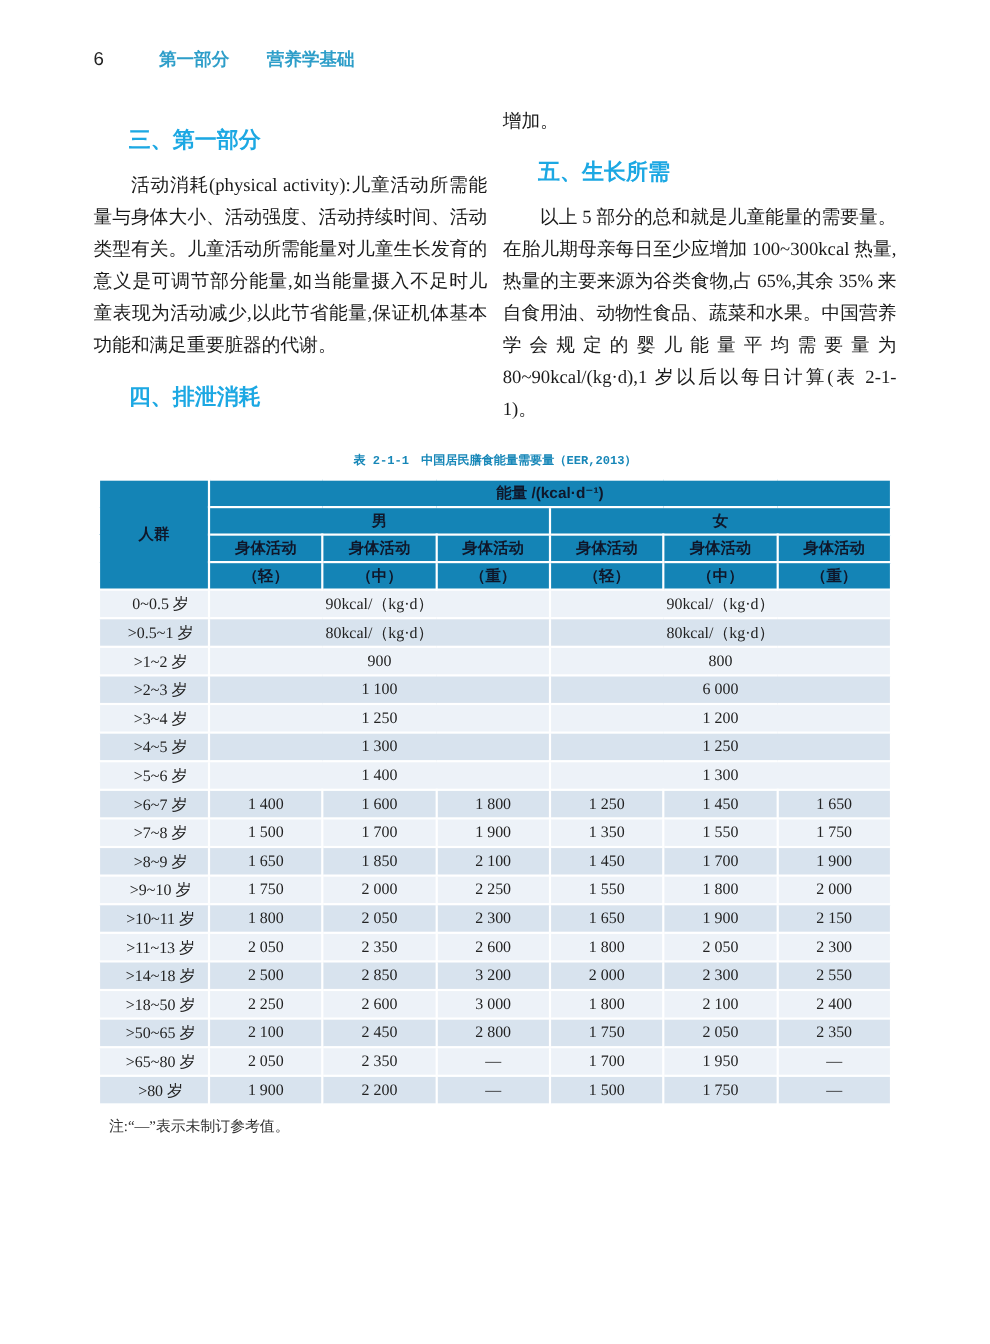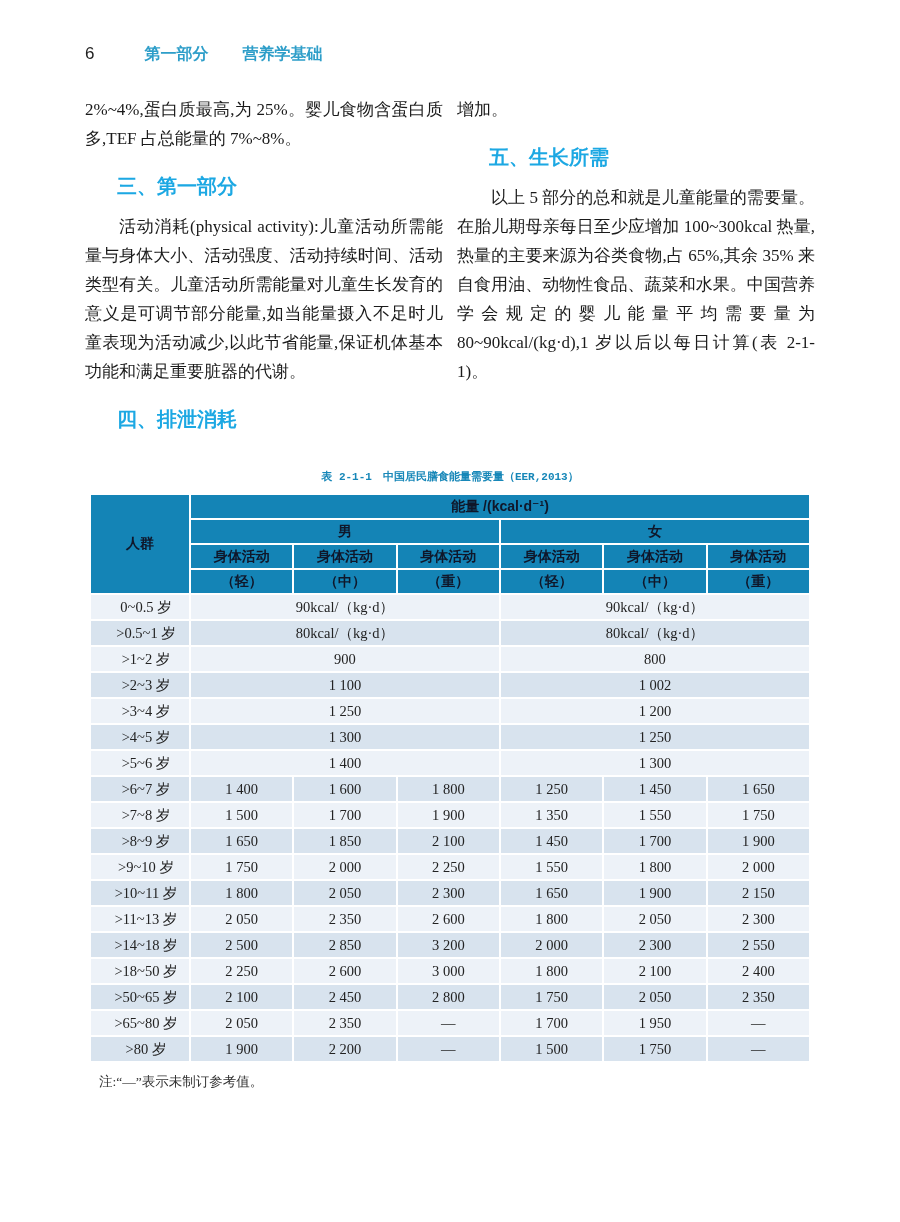--- a/index.html
+++ b/index.html
@@ -80,21 +80,20 @@
 <div class="page">
 
   <header class="page-header">
     <span class="page-num">6</span>
     <span class="part-label">第一部分</span>
     <span class="part-title">营养学基础</span>
   </header>
 
   <div class="columns">
     <div class="col">
-      <p>2%~4%,蛋白质最高,为 25%。婴儿食物含蛋白质多,TEF 占总能量的 7%~8%。</p>
       <h2 class="section-heading">三、第一部分</h2>
       <p class="indent">活动消耗(physical activity):儿童活动所需能量与身体大小、活动强度、活动持续时间、活动类型有关。儿童活动所需能量对儿童生长发育的意义是可调节部分能量,如当能量摄入不足时儿童表现为活动减少,以此节省能量,保证机体基本功能和满足重要脏器的代谢。</p>
       <h2 class="section-heading">四、排泄消耗</h2>
     </div>
     <div class="col">
       <p>增加。</p>
       <h2 class="section-heading">五、生长所需</h2>
       <p class="indent">以上 5 部分的总和就是儿童能量的需要量。在胎儿期母亲每日至少应增加 100~300kcal 热量,热量的主要来源为谷类食物,占 65%,其余 35% 来自食用油、动物性食品、蔬菜和水果。中国营养学会规定的婴儿能量平均需要量为 80~90kcal/(kg·d),1 岁以后以每日计算(表 2-1-1)。</p>
     </div>
   </div>
@@ -140,21 +139,21 @@
           <td colspan="3">80kcal/（kg·d）</td>
         </tr>
         <tr class="light">
           <td class="label">&gt;1~2 岁</td>
           <td colspan="3">900</td>
           <td colspan="3">800</td>
         </tr>
         <tr class="dark">
           <td class="label">&gt;2~3 岁</td>
           <td colspan="3">1 100</td>
-          <td colspan="3">1 002</td>
+          <td colspan="3">6 000</td>
         </tr>
         <tr class="light">
           <td class="label">&gt;3~4 岁</td>
           <td colspan="3">1 250</td>
           <td colspan="3">1 200</td>
         </tr>
         <tr class="dark">
           <td class="label">&gt;4~5 岁</td>
           <td colspan="3">1 300</td>
           <td colspan="3">1 250</td>

